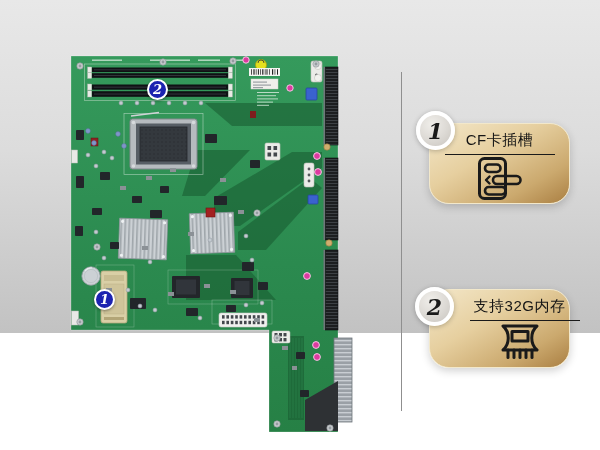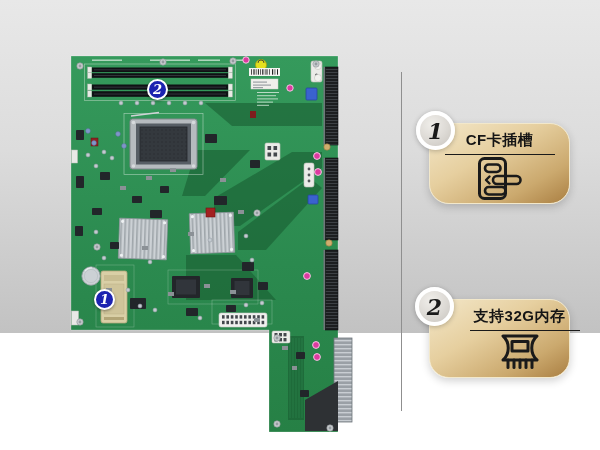--- a/index.html
+++ b/index.html
@@ -20,22 +20,22 @@
   #board-marker-2{left:147px;top:79px;}
   #board-marker-1{left:94px;top:289px;}
 
   .divider{position:absolute;left:401px;top:72px;width:1px;height:339px;background:#8f8f8f;}
 
   
   .callout-card{position:absolute;width:141px;border-radius:20px;
       background:linear-gradient(150deg,#f3e7c9 0%,#e6cf9f 40%,#cba96e 75%,#aa7f42 100%);
       border:1px solid #f2e8cb;box-shadow:0 3px 8px rgba(0,0,0,.18);box-sizing:border-box;}
   #callout-card-1{left:429px;top:123px;height:81px;}
-  #callout-card-2{left:429px;top:299px;height:79px;padding-left:40px;}
-  .card-title{margin-top:8px;text-align:center;font-weight:bold;font-size:15px;
+  #callout-card-2{left:429px;top:289px;height:79px;padding-left:40px;}
+  .card-title{margin-top:8px;text-align:center;font-weight:normal;font-size:15px;
       color:#151515;letter-spacing:.5px;line-height:1.1;}
   .card-rule{width:110px;height:0;border-top:1.6px solid #1a1a1a;margin:5px auto 2px auto;}
   .card-icon{display:flex;justify-content:center;align-items:flex-start;}
 
   
   .num-badge{position:absolute;width:31px;height:31px;border-radius:50%;
       background:radial-gradient(circle at 38% 30%,#f0eeea 0%,#dcd9d4 55%,#c8c4be 100%);
       border:4px solid #ffffff;box-shadow:0 1px 5px rgba(0,0,0,.25);
       display:flex;align-items:center;justify-content:center;
       font:italic bold 22px "DejaVu Serif",serif;color:#1a1a1a;line-height:1;}

